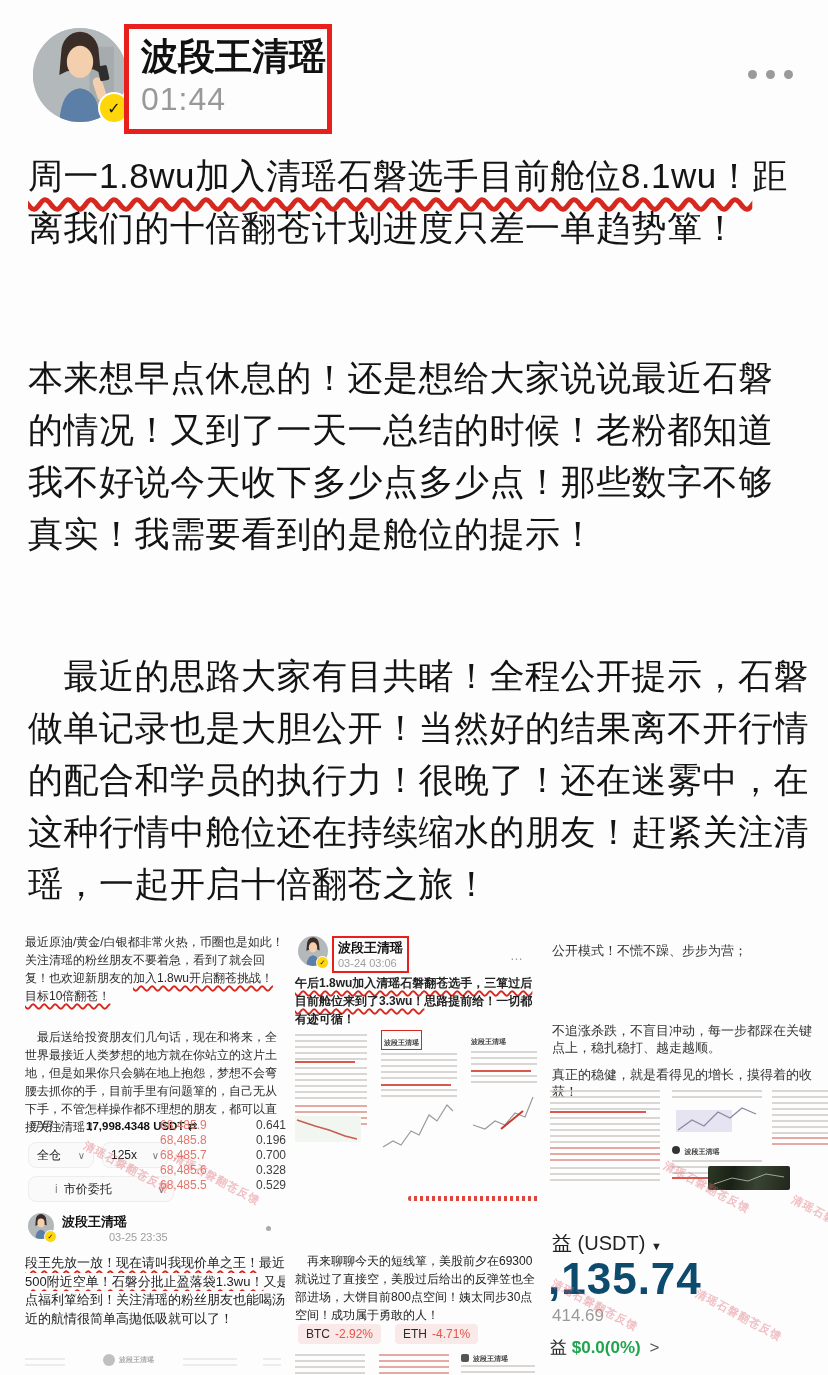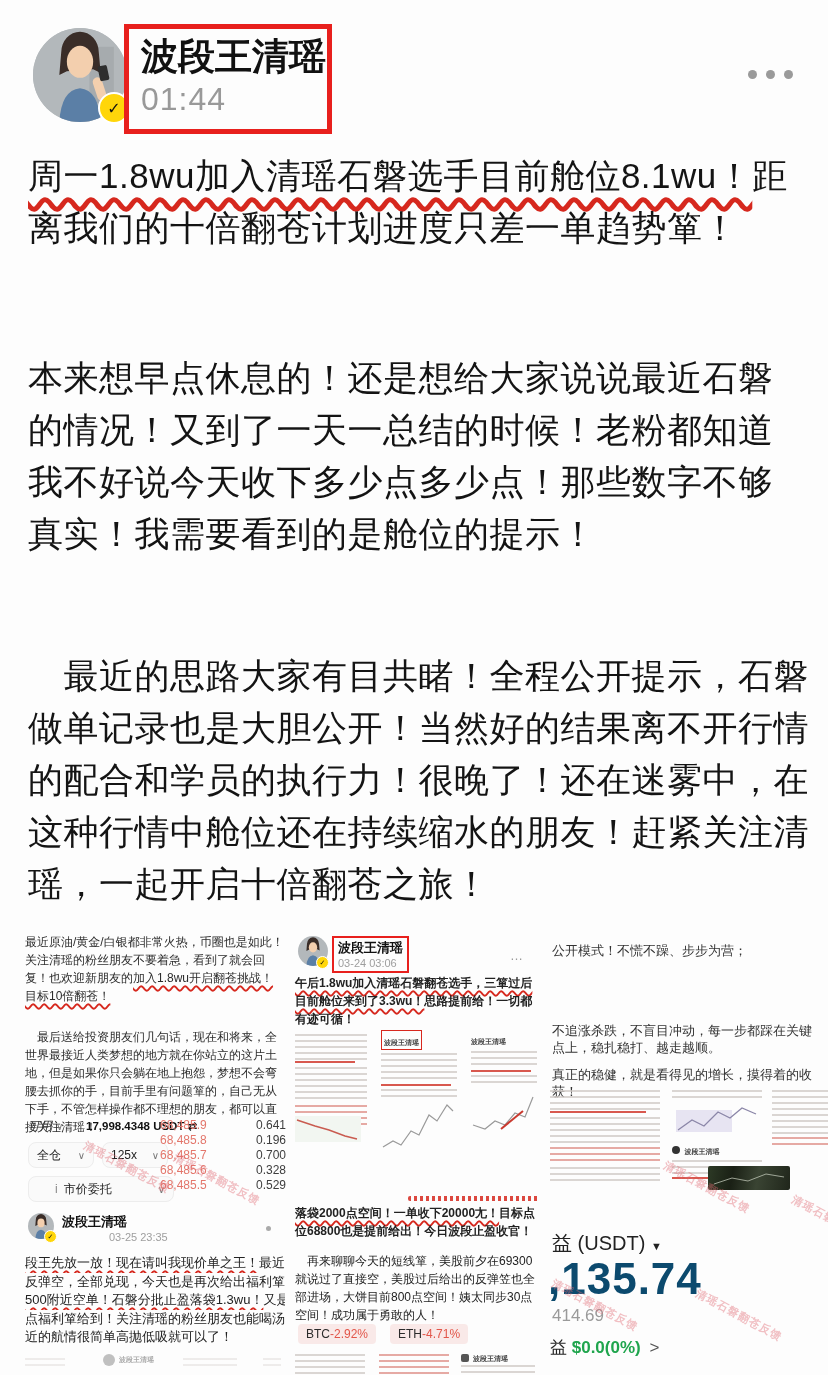--- a/index.html
+++ b/index.html
@@ -45,21 +45,21 @@
   .subline{font-size:13px;line-height:18.5px;color:#222;white-space:nowrap;overflow:hidden;}
 
   
   .noise{background:repeating-linear-gradient(180deg,#cfc9c5 0 2px,rgba(0,0,0,0) 2px 6px);opacity:.75;}
   .noise-red{background:repeating-linear-gradient(180deg,#e0958e 0 2px,rgba(0,0,0,0) 2px 6px);opacity:.8;}
   .redbar{background:#d8584e;height:2px;}
   .mini-name{font-size:7px;font-weight:bold;color:#444;white-space:nowrap;}
   .mini-box{border:1px solid #d8281e;padding:0 2px;display:inline-block;}
 
   
-  .ticker{background:#f9e9e8;border-radius:4px;padding:3px 8px;font-size:12px;display:inline-flex;}
+  .ticker{background:#f9e9e8;border-radius:4px;padding:3px 8px;font-size:12px;display:inline-flex;gap:5px;}
   .ticker .sym{color:#2b2b2b;}
   .ticker .pct{color:#e25549;}
 
   
   .profit-label{font-size:20px;color:#222;}
   .profit-value{font-size:44px;font-weight:bold;color:#0c4a6e;letter-spacing:1px;}
   .profit-sub{font-size:17px;color:#9a9a9a;}
   .profit-row{font-size:17px;color:#222;}
   .green{color:#1fa54d;font-weight:bold;}
 
@@ -163,21 +163,20 @@
         <path d="M28 100 q2 -34 22 -36 q20 2 22 36 z" fill="#5b7fa6"></path>
       </svg>
   </div>
   <span class="abs badge" style="left:44px;top:1230px;width:11px;height:11px;font-size:7px;border-width:1px;">✓</span>
   <div class="abs sub-name" style="left:62px;top:1213px;">波段王清瑶</div>
   <div class="abs sub-time" style="left:62px;top:1231px;padding-left:47px;">03-25 23:35</div>
   <div class="abs" style="left:266px;top:1226px;width:5px;height:5px;border-radius:50%;background:#aaa;"></div>
 
   <div class="abs" style="left:25px;top:1254px;width:260px;">
     <div class="subline"><span class="wavy-sm">段王先放一放！现在请叫我现价单之王！</span><span>最近各</span></div>
-    <div class="subline">反弹空，全部兑现，今天也是再次给出福利箪</div>
     <div class="subline"><span class="wavy-sm">500附近空单！石磐分批止盈落袋1.3wu！</span><span>又是</span></div>
     <div class="subline">点福利箪给到！关注清瑶的粉丝朋友也能喝汤！</div>
     <div class="subline">近的航情很简单高抛低吸就可以了！</div>
   </div>
 
   <div class="abs" style="left:25px;top:1352px;width:260px;opacity:.45;filter:blur(.3px);">
     <div class="noise" style="position:absolute;left:0;top:6px;width:40px;height:8px;"></div>
     <span style="position:absolute;left:78px;top:2px;width:12px;height:12px;border-radius:50%;background:#777;display:block;"></span>
     <span class="mini-name" style="position:absolute;left:94px;top:3px;">波段王清瑶</span>
     <div class="noise" style="position:absolute;left:158px;top:6px;width:54px;height:8px;"></div>
@@ -231,23 +230,20 @@
       <div class="noise" style="height:10px;"></div>
       <svg width="64" height="52">
           <polyline points="2,40 14,44 24,36 34,40 44,28 54,32 62,12" stroke="#9a9a9a" stroke-width="1.2" fill="none"></polyline>
           <line x1="30" y1="44" x2="52" y2="26" stroke="#c9392e" stroke-width="2"></line>
         </svg>
     </div>
   </div>
 
   <div class="abs wavy-frag" style="left:408px;top:1196px;width:132px;"></div>
 
-  <div class="abs mdtext" style="left:295px;top:1204px;width:248px;">
-    <span class="wavy-sm">落袋2000点空间！一单收下20000尢！</span><span>目标点位68800也是提前给出！今日波段止盈收官！</span>
-  </div>
 
   <div class="abs mdtext" style="left:295px;top:1252px;width:248px;font-weight:500;">　再来聊聊今天的短线箪，美股前夕在69300就说过了直接空，美股过后给出的反弹笠也全部进场，大饼目前800点空间！姨太同步30点空间！成功属于勇敢的人！</div>
 
   <div class="abs" style="left:298px;top:1324px;display:flex;gap:14px;">
     <span class="ticker">
         <span class="sym">BTC</span>
         <span class="pct">-2.92%</span>
       </span>
     <span class="ticker">
         <span class="sym">ETH</span>

